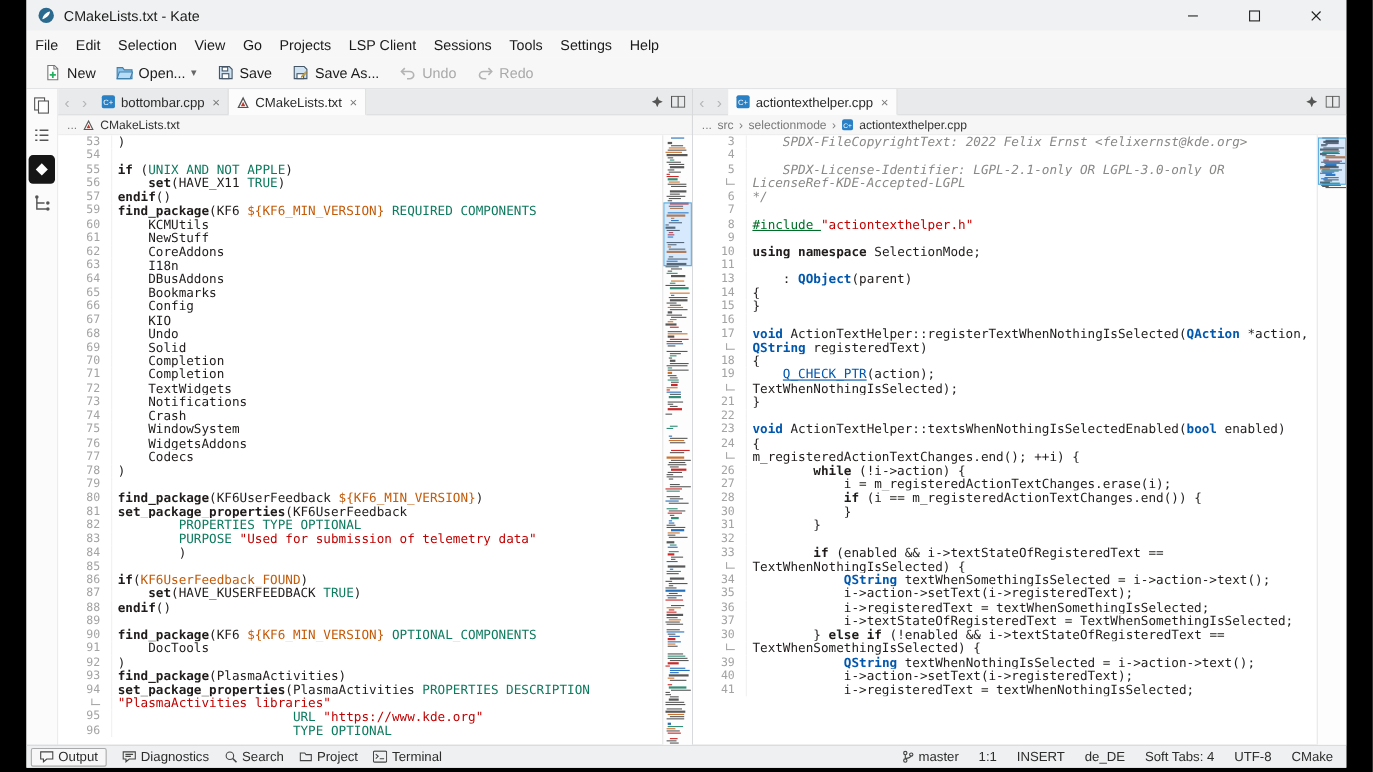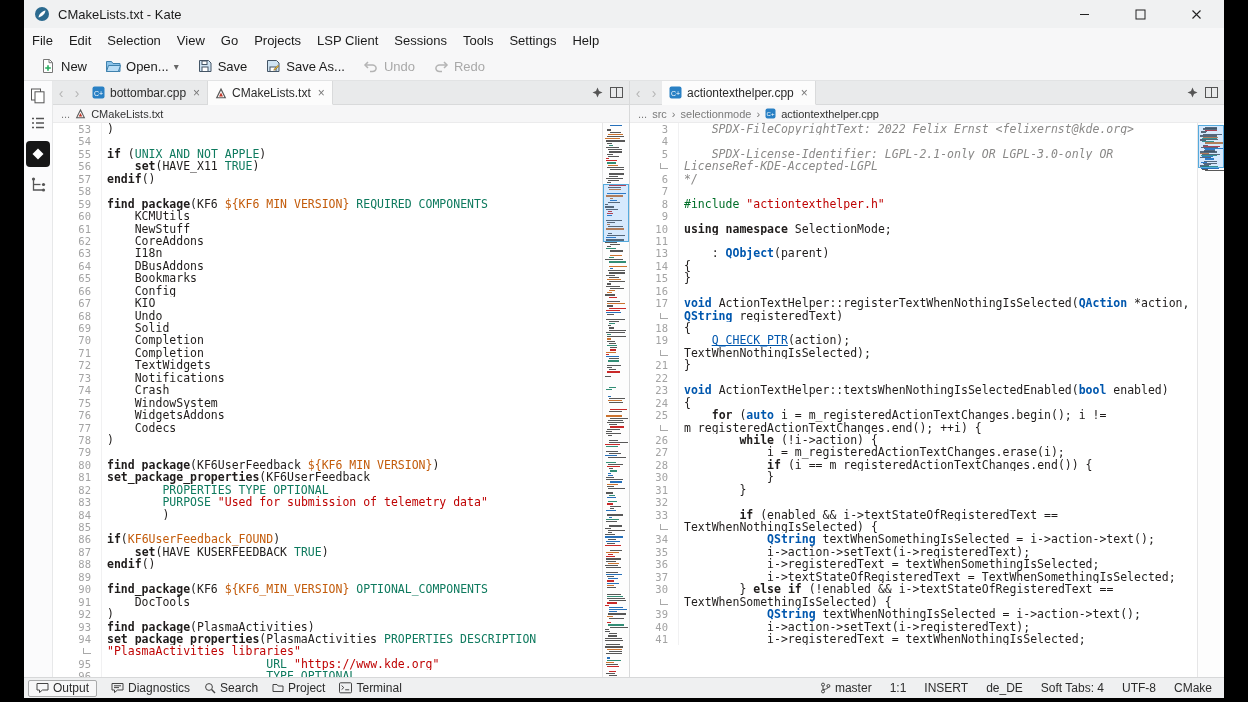--- a/index.html
+++ b/index.html
@@ -46,21 +46,21 @@
   .lt{flex:1;overflow:hidden;padding-left:5px;}
   .wrapmark{display:inline-block;width:7px;height:5px;border-left:1px solid #a9a9a9;border-bottom:1px solid #a9a9a9;margin-bottom:1px;}
   .tok-p{color:#1f1c1b;}
   .tok-k{color:#1f1c1b;font-weight:bold;}
   .tok-t{color:#0057ae;font-weight:bold;}
   .tok-s{color:#bf0303;}
   .tok-c{color:#898887;font-style:italic;}
   .tok-v{color:#c35b0a;}
   .tok-g{color:#0e7a5e;}
   .tok-m{color:#0057ae;text-decoration:underline;}
-  .tok-pre{color:#006e28;}
+  .tok-pre{color:#006e28;text-decoration:underline;}
   .minimap{flex:0 0 26px;position:relative;border-left:1px solid #e6e6e7;background:#fdfdfd;overflow:hidden;}
   .mm-bar{position:absolute;height:1.3px;opacity:.85;}
   .mm-viewport{position:absolute;left:0;right:0;background:rgba(77,166,255,.22);border:1px solid #55aadd;box-sizing:border-box;}
   
   .statusbar{height:20px;background:#eff0f1;border-top:1px solid #d7d8d9;display:flex;align-items:center;
              font-size:12px;color:#2c2c2c;padding:0 12px 0 4px;flex:0 0 auto;}
   .sb-left{display:flex;gap:14px;align-items:center;}
   .sb-item{display:flex;align-items:center;gap:4px;}
   .sb-output{border:1px solid #a9aaab;border-radius:2px;padding:0 7px;height:15px;background:#f7f7f8;}
   .sb-right{margin-left:auto;display:flex;gap:18px;align-items:center;}
@@ -256,21 +256,20 @@
           </span>
         <span class="crumb-file">CMakeLists.txt</span>
       </div>
       <div class="editor">
         <div class="lines">
             <div class="row"><span class="ln">53</span><span class="lt"><span class="tok-p">)</span></span></div>
             <div class="row"><span class="ln">54</span><span class="lt"></span></div>
             <div class="row"><span class="ln">55</span><span class="lt"><span class="tok-k">if</span><span class="tok-p"> (</span><span class="tok-g">UNIX AND NOT APPLE</span><span class="tok-p">)</span></span></div>
             <div class="row"><span class="ln">56</span><span class="lt"><span class="tok-p">    </span><span class="tok-k">set</span><span class="tok-p">(HAVE_X11 </span><span class="tok-g">TRUE</span><span class="tok-p">)</span></span></div>
             <div class="row"><span class="ln">57</span><span class="lt"><span class="tok-k">endif</span><span class="tok-p">()</span></span></div>
-            <div class="row"><span class="ln">58</span><span class="lt"></span></div>
             <div class="row"><span class="ln">59</span><span class="lt"><span class="tok-k">find_package</span><span class="tok-p">(KF6 </span><span class="tok-v">${KF6_MIN_VERSION}</span><span class="tok-p"> </span><span class="tok-g">REQUIRED COMPONENTS</span></span></div>
             <div class="row"><span class="ln">60</span><span class="lt"><span class="tok-p">    KCMUtils</span></span></div>
             <div class="row"><span class="ln">61</span><span class="lt"><span class="tok-p">    NewStuff</span></span></div>
             <div class="row"><span class="ln">62</span><span class="lt"><span class="tok-p">    CoreAddons</span></span></div>
             <div class="row"><span class="ln">63</span><span class="lt"><span class="tok-p">    I18n</span></span></div>
             <div class="row"><span class="ln">64</span><span class="lt"><span class="tok-p">    DBusAddons</span></span></div>
             <div class="row"><span class="ln">65</span><span class="lt"><span class="tok-p">    Bookmarks</span></span></div>
             <div class="row"><span class="ln">66</span><span class="lt"><span class="tok-p">    Config</span></span></div>
             <div class="row"><span class="ln">67</span><span class="lt"><span class="tok-p">    KIO</span></span></div>
             <div class="row"><span class="ln">68</span><span class="lt"><span class="tok-p">    Undo</span></span></div>
@@ -586,21 +585,20 @@
             <div class="row"><span class="ln">16</span><span class="lt"></span></div>
             <div class="row"><span class="ln">17</span><span class="lt"><span class="tok-t">void</span><span class="tok-p"> ActionTextHelper::registerTextWhenNothingIsSelected(</span><span class="tok-t">QAction</span><span class="tok-p"> *action,</span></span></div>
             <div class="row"><span class="ln"><span class="wrapmark"></span></span><span class="lt"><span class="tok-t">QString</span><span class="tok-p"> registeredText)</span></span></div>
             <div class="row"><span class="ln">18</span><span class="lt"><span class="tok-p">{</span></span></div>
             <div class="row"><span class="ln">19</span><span class="lt"><span class="tok-p">    </span><span class="tok-m">Q_CHECK_PTR</span><span class="tok-p">(action);</span></span></div>
             <div class="row"><span class="ln"><span class="wrapmark"></span></span><span class="lt"><span class="tok-p">TextWhenNothingIsSelected);</span></span></div>
             <div class="row"><span class="ln">21</span><span class="lt"><span class="tok-p">}</span></span></div>
             <div class="row"><span class="ln">22</span><span class="lt"></span></div>
             <div class="row"><span class="ln">23</span><span class="lt"><span class="tok-t">void</span><span class="tok-p"> ActionTextHelper::textsWhenNothingIsSelectedEnabled(</span><span class="tok-t">bool</span><span class="tok-p"> enabled)</span></span></div>
             <div class="row"><span class="ln">24</span><span class="lt"><span class="tok-p">{</span></span></div>
-            <div class="row"><span class="ln">25</span><span class="lt"><span class="tok-p">    </span><span class="tok-k">for</span><span class="tok-p"> (</span><span class="tok-t">auto</span><span class="tok-p"> i = m_registeredActionTextChanges.begin(); i !=</span></span></div>
             <div class="row"><span class="ln"><span class="wrapmark"></span></span><span class="lt"><span class="tok-p">m_registeredActionTextChanges.end(); ++i) {</span></span></div>
             <div class="row"><span class="ln">26</span><span class="lt"><span class="tok-p">        </span><span class="tok-k">while</span><span class="tok-p"> (!i-&gt;action) {</span></span></div>
             <div class="row"><span class="ln">27</span><span class="lt"><span class="tok-p">            i = m_registeredActionTextChanges.erase(i);</span></span></div>
             <div class="row"><span class="ln">28</span><span class="lt"><span class="tok-p">            </span><span class="tok-k">if</span><span class="tok-p"> (i == m_registeredActionTextChanges.end()) {</span></span></div>
             <div class="row"><span class="ln">30</span><span class="lt"><span class="tok-p">            }</span></span></div>
             <div class="row"><span class="ln">31</span><span class="lt"><span class="tok-p">        }</span></span></div>
             <div class="row"><span class="ln">32</span><span class="lt"></span></div>
             <div class="row"><span class="ln">33</span><span class="lt"><span class="tok-p">        </span><span class="tok-k">if</span><span class="tok-p"> (enabled &amp;&amp; i-&gt;textStateOfRegisteredText ==</span></span></div>
             <div class="row"><span class="ln"><span class="wrapmark"></span></span><span class="lt"><span class="tok-p">TextWhenNothingIsSelected) {</span></span></div>
             <div class="row"><span class="ln">34</span><span class="lt"><span class="tok-p">            </span><span class="tok-t">QString</span><span class="tok-p"> textWhenSomethingIsSelected = i-&gt;action-&gt;text();</span></span></div>

